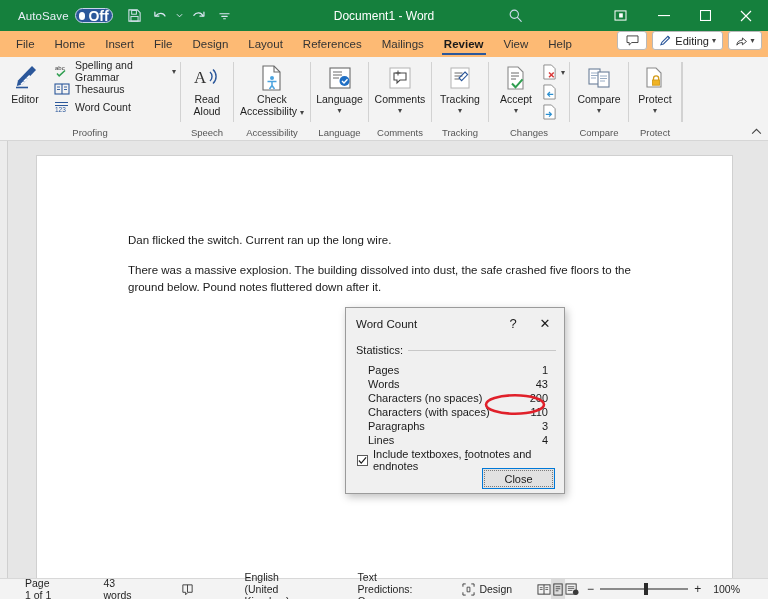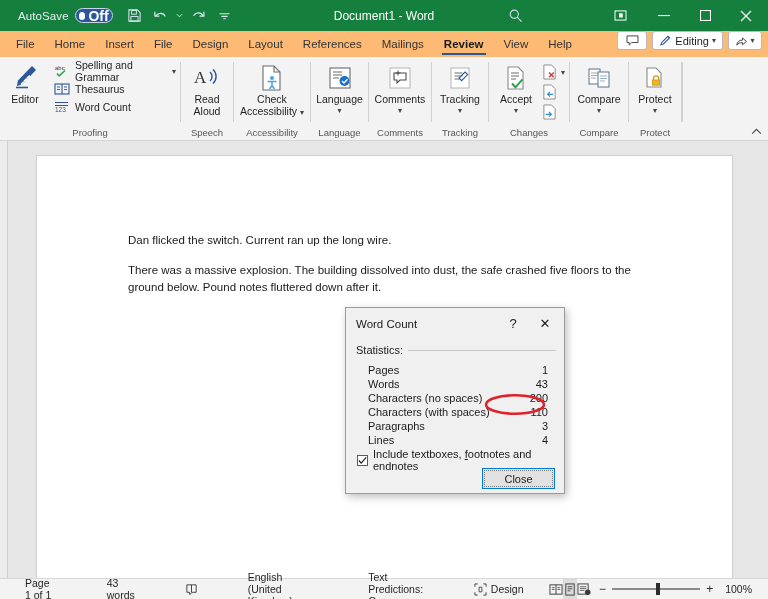--- a/index.html
+++ b/index.html
@@ -199,21 +199,21 @@
   }
   .sb-item { padding: 0 25px; height: 21px; display: flex; align-items: center; gap: 4px; cursor: pointer; }
   .sb-spacer { flex: 1; }
   .viewbtn { width: 24px; height: 21px; display: flex; align-items: center; justify-content: center; cursor: pointer; }
   .viewbtn.active { background: #dcdcdc; }
   .zoomwrap { display: flex; align-items: center; gap: 6px; padding: 0 8px; }
   .zslider { position: relative; width: 88px; height: 12px; cursor: pointer; }
   .zslider .track { position: absolute; left: 0; right: 0; top: 5px; height: 1.5px; background: #8a8a8a; }
   .zslider .thumb { position: absolute; left: 44px; top: 0; width: 4px; height: 12px; background: #2b2b2b; }
   .zsign { font-size: 12px; color: #2b2b2b; cursor: pointer; user-select: none; }
-  .zpct { padding-right: 16px; padding-left: 4px; }
+  .zpct { padding-right: 28px; padding-left: 4px; }
 </style>
 </head>
 <body>
 
 <div id="app">
 
   <div class="titlebar">
     <div class="autosave-wrap">
       <span class="autosave-label">AutoSave</span>
       <span class="toggle">

